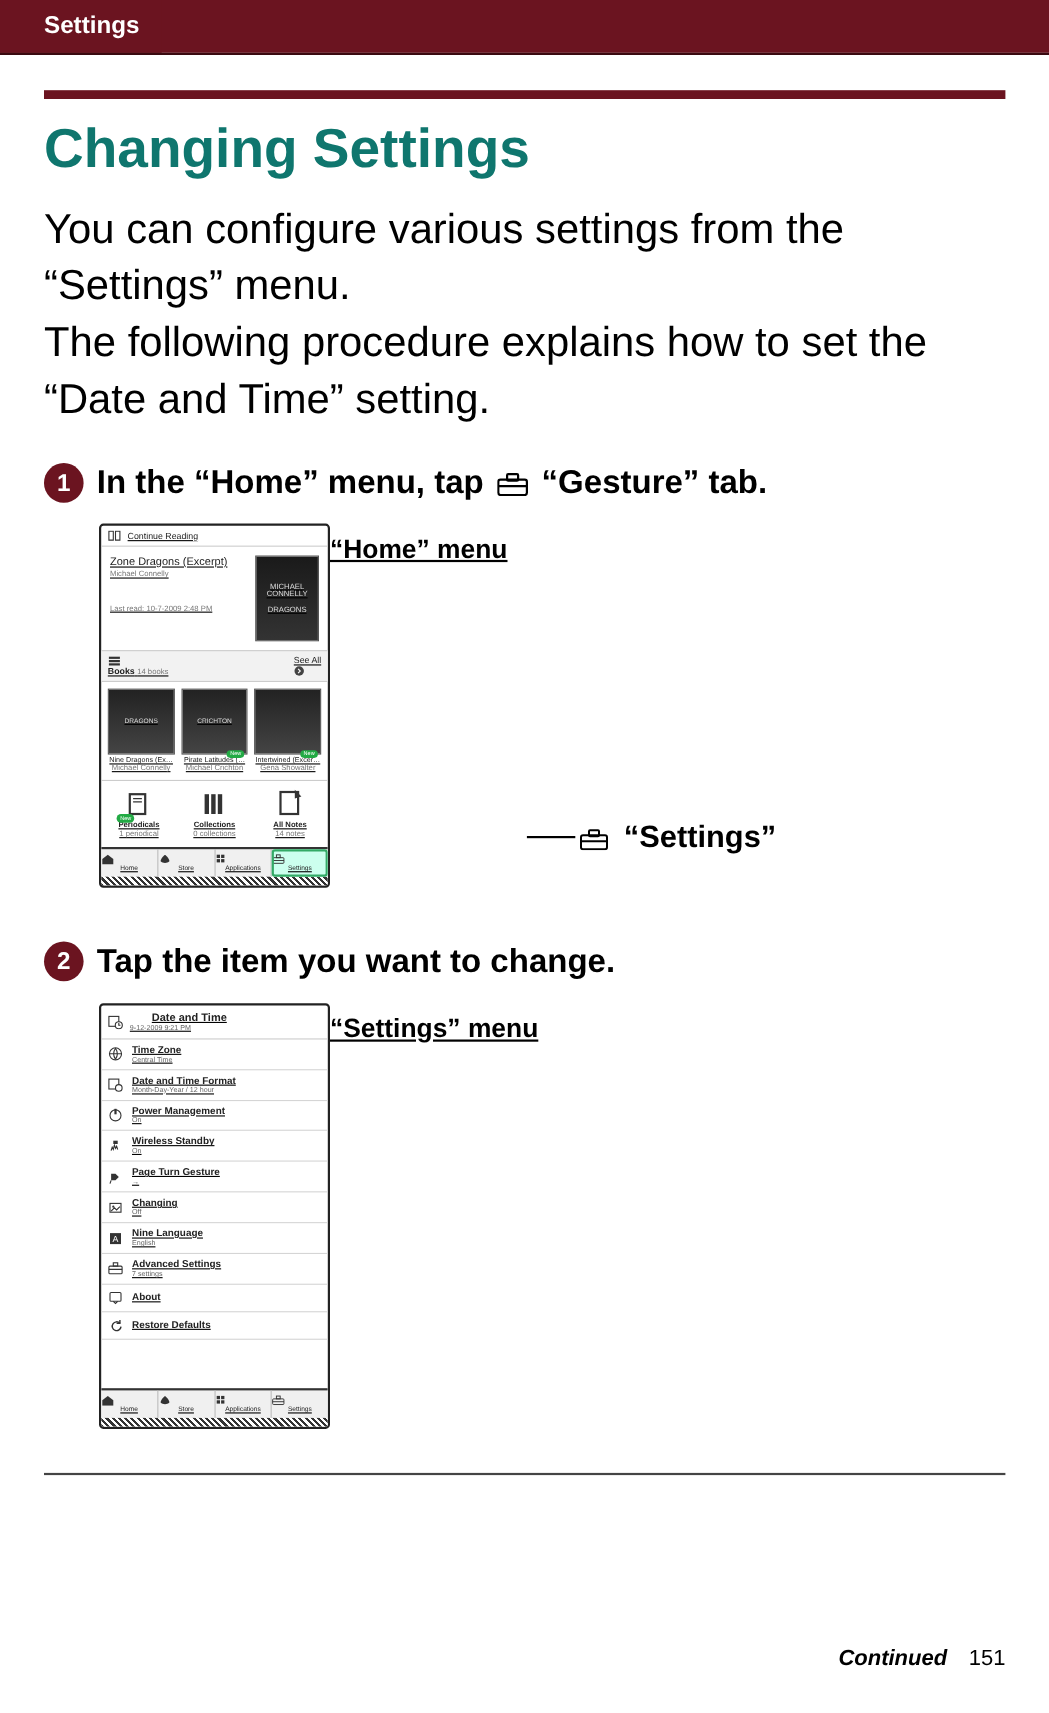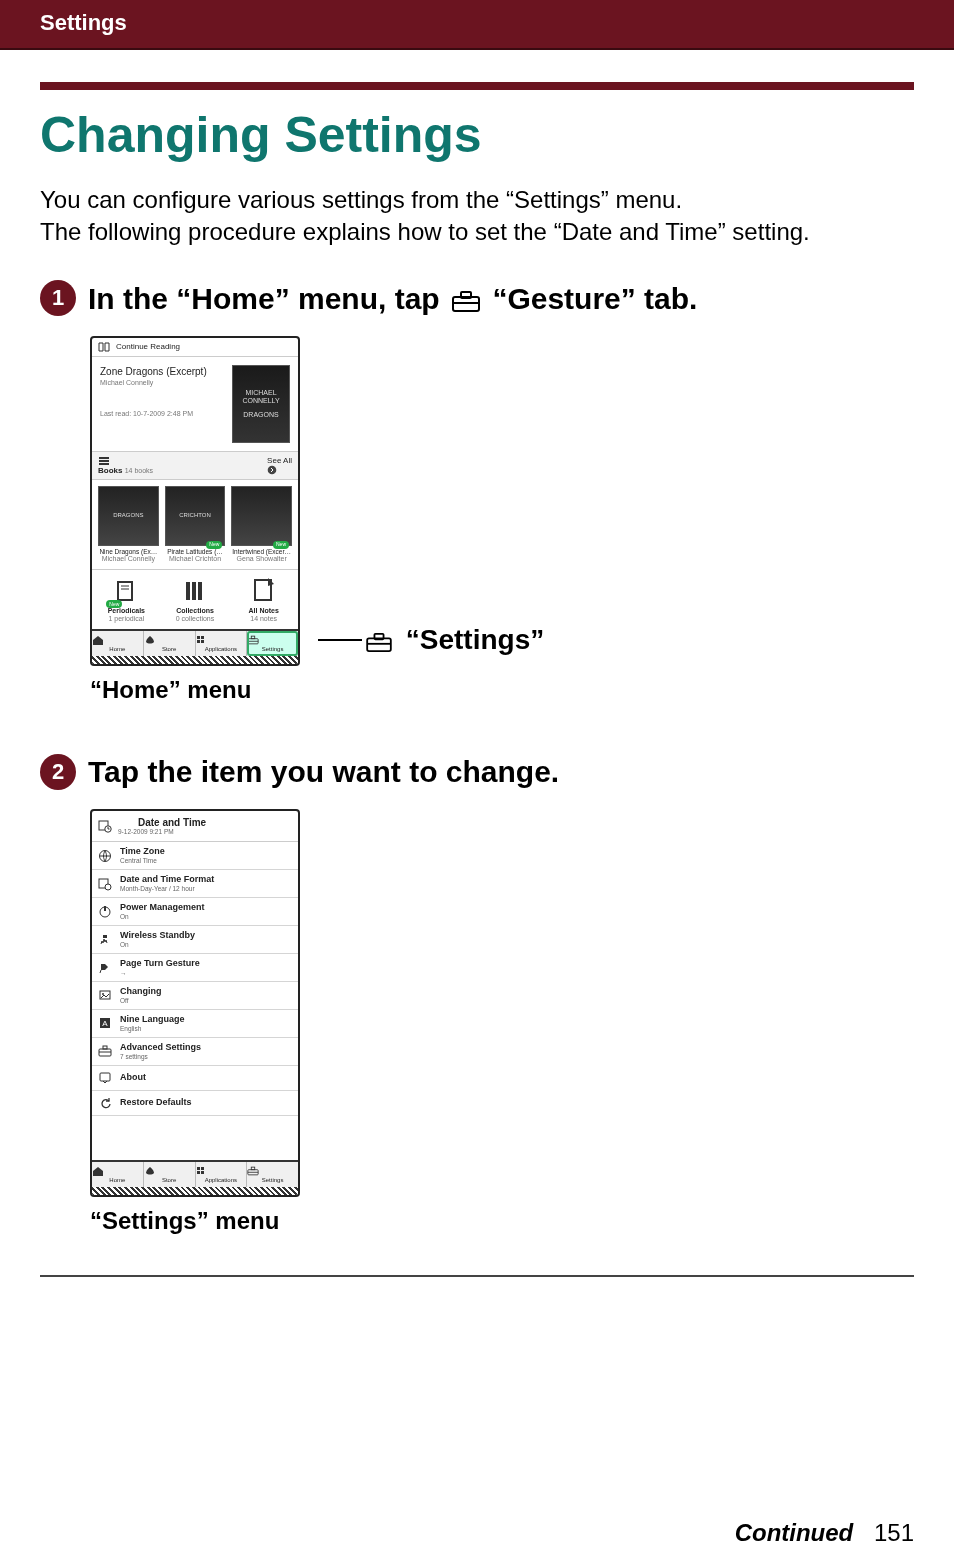--- a/index.html
+++ b/index.html
@@ -10,33 +10,33 @@
   .header-tab {
     background: #6b1420; color: #fff; font-weight: bold; font-size: 22px;
     padding: 10px 20px 14px 40px; display: inline-block; height: 48px;
   }
   .tab-shadow {
     position:absolute; top:48px; left:0; width:100%; height:2px; background:#3a0a10;
   }
   .content { padding: 0 40px; }
   .thick-rule { height: 8px; background: #6b1420; margin-bottom: 16px; }
   h1.title { color: #0f766e; font-weight: 900; font-size: 50px; letter-spacing: 0px; margin-bottom: 20px; }
-  p.intro { font-size: 24px; line-height: 1.35; margin-bottom: 28px; }
+  p.intro { font-size: 38px; line-height: 1.35; margin-bottom: 28px; }
   .step { margin-top: 30px; }
   .step-head { display: flex; align-items: center; gap: 12px; }
   .step-badge {
     width: 36px; height: 36px; border-radius: 50%; background: #6b1420; color: #fff;
     display: inline-flex; align-items: center; justify-content: center; font-weight: bold; font-size: 22px;
     flex: 0 0 auto;
   }
   .step-text { font-size: 30px; font-weight: bold; line-height: 1.3; }
   .inline-icon { display:inline-block; vertical-align: middle; margin: 0 4px; }
   .inline-icon svg { display:block; }
   .fig-block { display:flex; align-items:center; gap:18px; margin: 18px 0 0 50px; }
-  .fig-col { display:flex; flex-direction:column; align-items:flex-start; }
+  .fig-col { display:flex; align-items:flex-start;text-decoration:underline; }
   .caption { font-size: 24px; font-weight: bold; margin-top: 10px; }
   .callout-line { width: 44px; height: 2px; background:#000; margin-right: 4px; }
   .callout-row { display:flex; align-items:center; }
   .callout-label { font-size: 28px; }
   .callout-label .sicon { display:inline-block; vertical-align:middle; margin-right:6px; }
   
   .device {
     width: 210px; border: 2px solid #222; background:#fff; font-size:8px; color:#222;
     border-radius: 4px; overflow:hidden;
   }
@@ -68,21 +68,21 @@
   
   .device2 { width:210px; border:2px solid #222; border-radius:4px; background:#fff; font-size:8px; color:#222; overflow:hidden; }
   .d2-hdr { display:flex; gap:6px; align-items:center; padding:6px; border-bottom:1px solid #ccc; }
   .d2-title { font-size:10px; font-weight:bold; line-height:1.1;padding-left:20px; }
   .d2-sub { font-size:6.5px; color:#666; }
   .d2-item { display:flex; gap:8px; align-items:center; padding:5px 6px; border-bottom:1px solid #d5d5d5; }
   .d2-item .t { font-size:9px; font-weight:bold; line-height:1.1; }
   .d2-item .s { font-size:6.5px; color:#666; }
   .d2-space { height:44px; }
   .thin-rule { height:2px; background:#444; margin: 40px 40px 0 40px; }
-  .footer { position:absolute; bottom:10px; right:40px; font-size:24px; }
+  .footer { position:absolute; bottom:37px; right:40px; font-size:20px; }
   .footer .cont { font-style: italic; font-weight:bold; margin-right:14px; }
   .footer .pg { }
   
   .sicon svg, .nbi svg, .ic svg, .li-ic svg { display:block; }
   .li-ic { width:14px; flex:0 0 auto; }
 </style>
 </head>
 <body>
 <div class="page">
 

